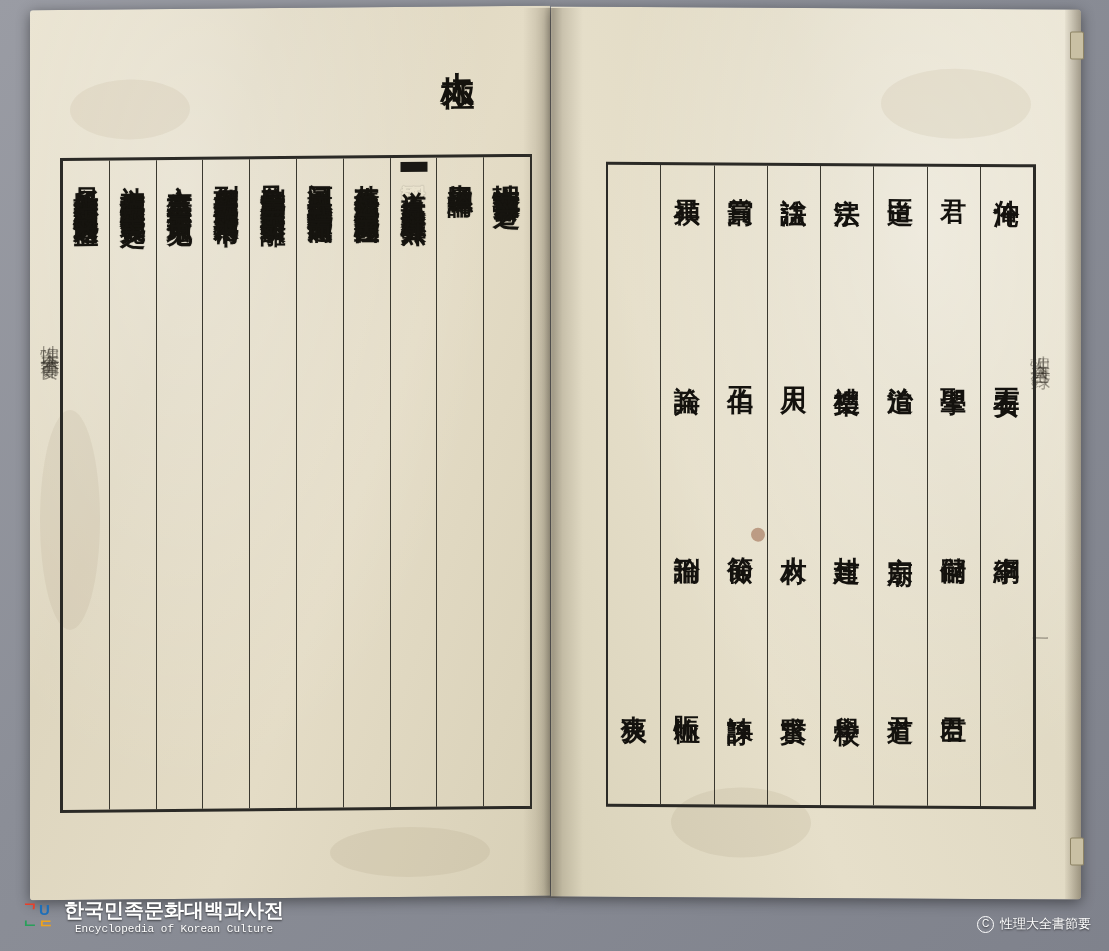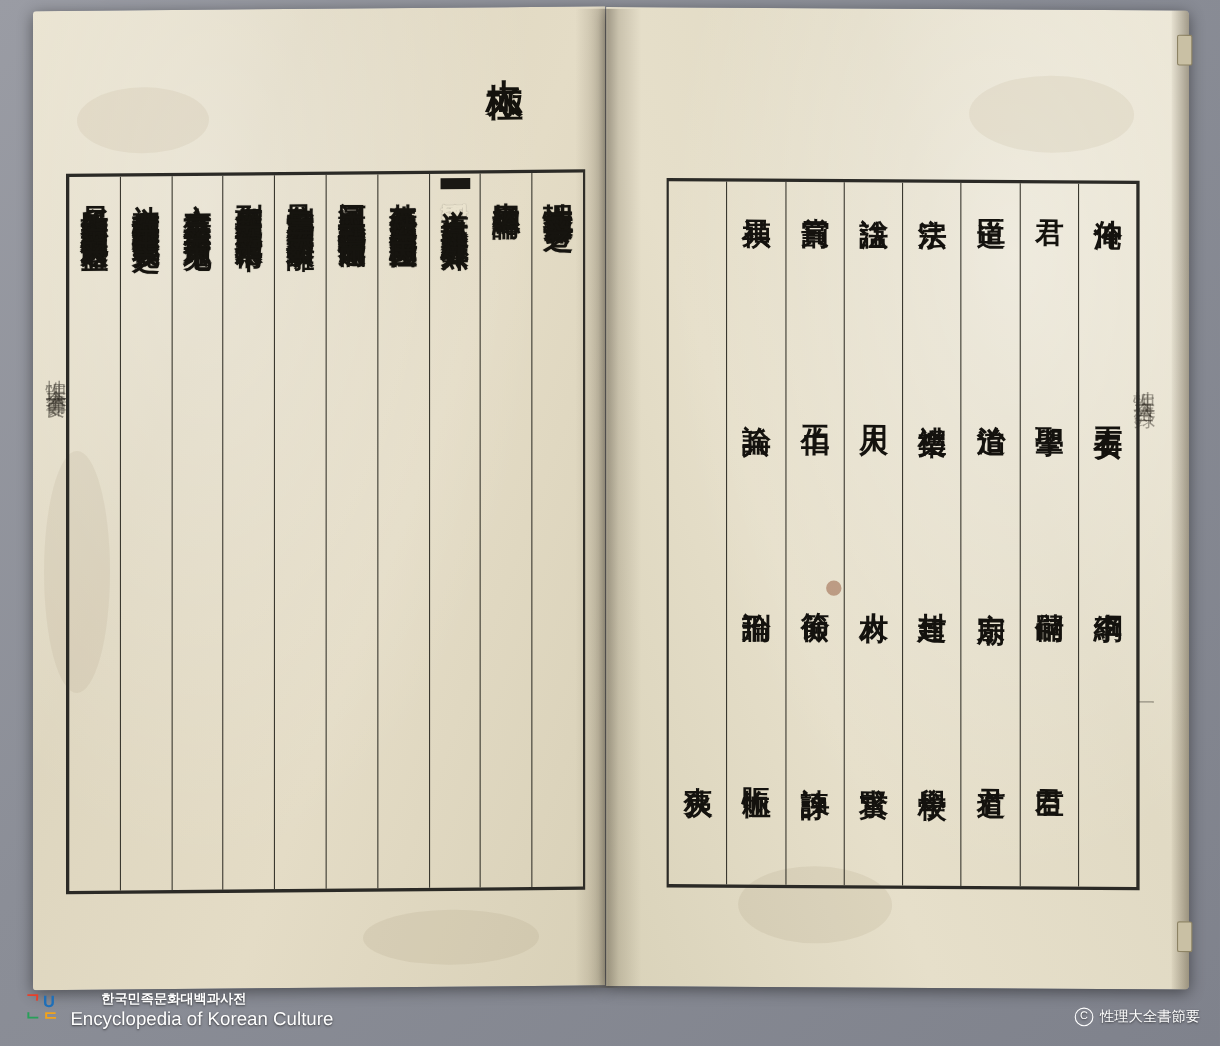--- a/index.html
+++ b/index.html
@@ -240,22 +240,22 @@
     overflow: hidden;
     background: transparent;
     flex: none;
   }
   .wm-logo .q { position: absolute; font-family: "Liberation Sans", sans-serif; font-weight: 700; font-size: 15px; line-height: 15px; }
   .wm-logo .q1 { left: 1px; top: 1px; color: #e8402a; }
   .wm-logo .q2 { left: 17px; top: 1px; color: #1e6fb8; }
   .wm-logo .q3 { left: 1px; top: 18px; color: #29a05a; }
   .wm-logo .q4 { left: 17px; top: 18px; color: #f0a31c; }
   .wm-text { color: #ffffff; line-height: 1.25; text-shadow: 0 1px 2px rgba(0,0,0,0.6); }
-  .wm-text .ko { font-family: "Liberation Sans", sans-serif; font-size: 12px; font-weight: 700; margin-left: 28px; }
-  .wm-text .en { font-family: Liberation Sans, sans-serif; font-size: 17px; font-weight: 400; }
+  .wm-text .ko { font-family: "Liberation Sans", sans-serif; font-size: 20px; font-weight: 700; }
+  .wm-text .en { font-family: Liberation Mono, monospace; font-size: 11px; font-weight: 400; margin-left: 11px; }
 
   .wm-right {
     position: absolute;
     right: 18px;
     bottom: 18px;
     display: flex;
     align-items: center;
     gap: 6px;
     color: #ffffff;
     font-family: "Liberation Sans", sans-serif;

